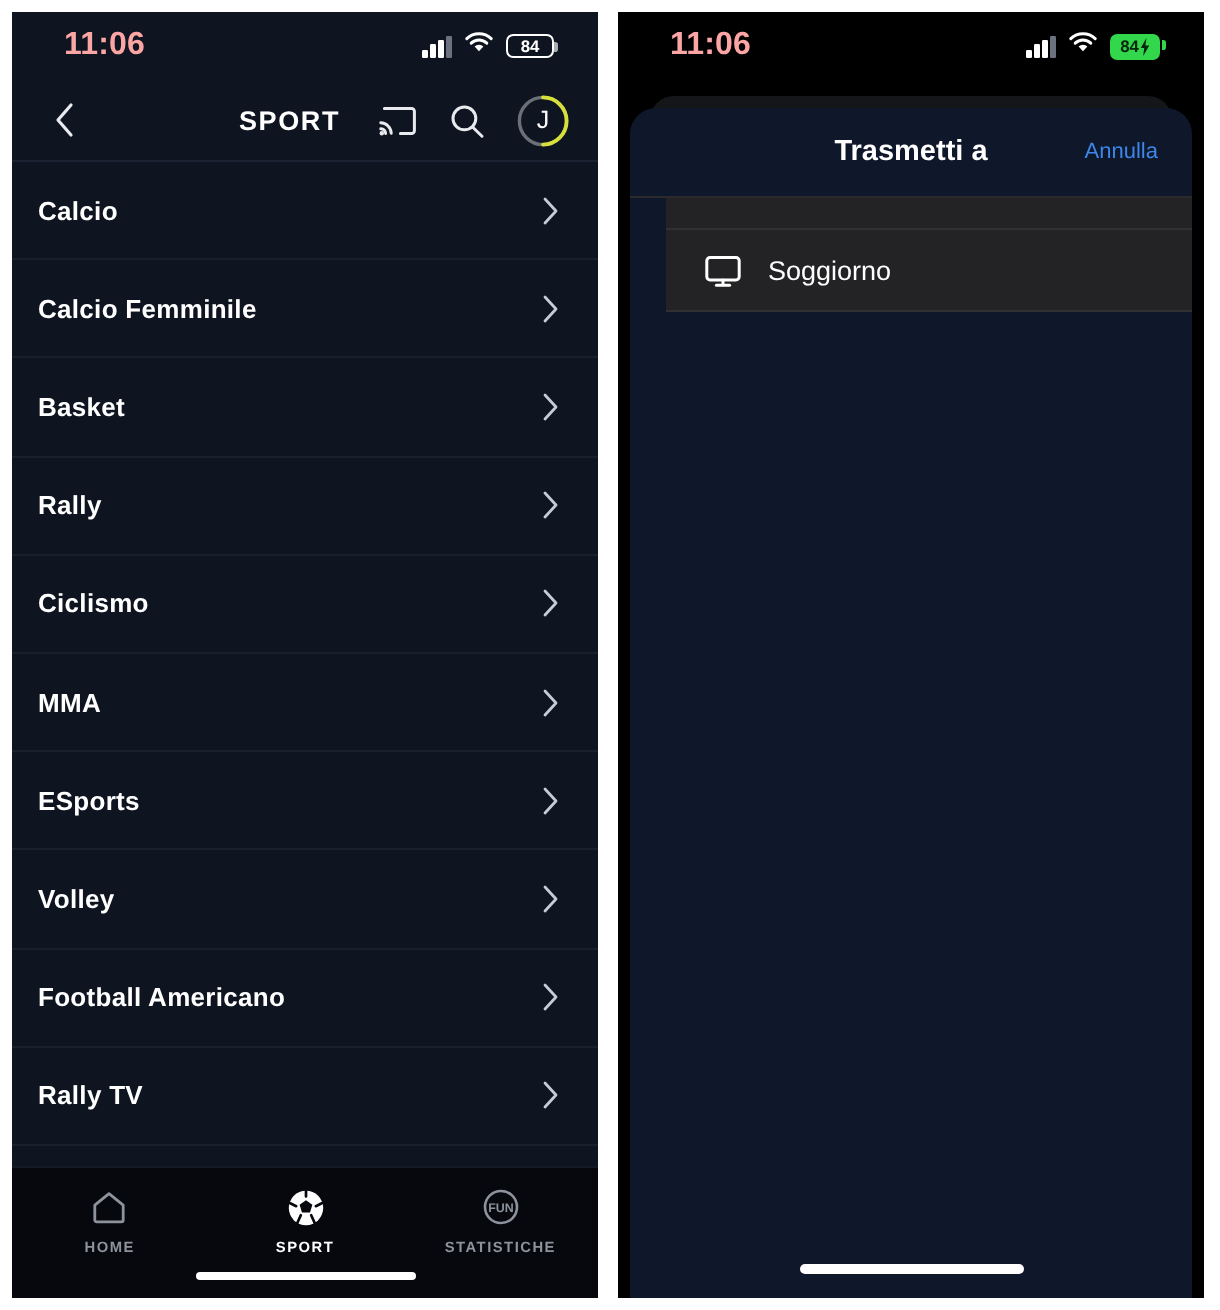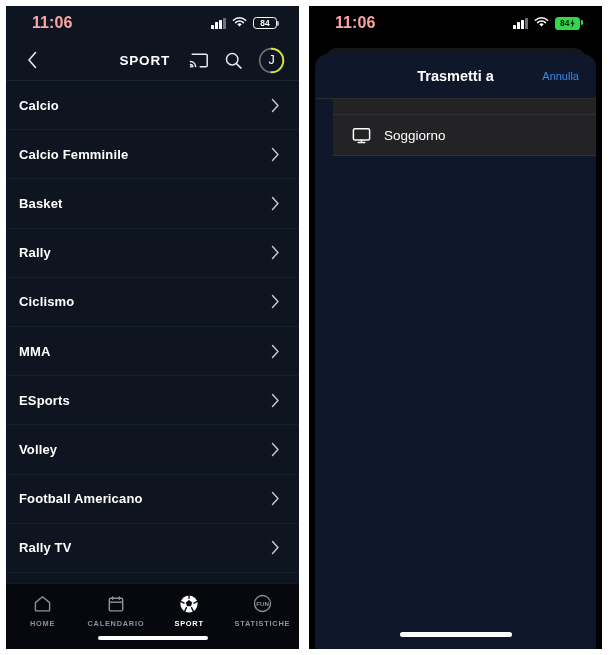--- a/index.html
+++ b/index.html
@@ -484,30 +484,20 @@
 
     <div class="tabbar">
       <div class="tab">
         <span class="tab-icon">
           <svg width="19" height="19" viewBox="0 0 19 19">
             <path d="M2.4 8.6 L9.5 2.8 L16.6 8.6 V16 a0.9 0.9 0 0 1 -0.9 0.9 H3.3 A0.9 0.9 0 0 1 2.4 16 Z" stroke="#8d929c" stroke-width="1.4" fill="none" stroke-linejoin="round"></path>
           </svg>
         </span>
         <span class="tab-label">HOME</span>
       </div>
-      <div class="tab">
-        <span class="tab-icon">
-          <svg width="18" height="18" viewBox="0 0 18 18">
-            <rect x="2.3" y="3.3" width="13.4" height="12.6" rx="1.4" stroke="#8d929c" stroke-width="1.4" fill="none"></rect>
-            <path d="M2.3 7.2 H15.7" stroke="#8d929c" stroke-width="1.4"></path>
-            <path d="M5.6 1.9 V4.3 M12.4 1.9 V4.3" stroke="#8d929c" stroke-width="1.4" stroke-linecap="round"></path>
-          </svg>
-        </span>
-        <span class="tab-label">CALENDARIO</span>
-      </div>
       <div class="tab active">
         <span class="tab-icon">
           <svg width="20" height="20" viewBox="0 0 20 20">
             <circle cx="10" cy="10" r="8.6" fill="#ffffff"></circle>
             <path d="M10 6.1 L13.2 8.4 L12 12.2 H8 L6.8 8.4 Z" fill="#06080d"></path>
             <path d="M10 1.4 V4.2 M2.1 7.6 L5.1 9.1 M17.9 7.6 L14.9 9.1 M5.6 17.6 L7.4 13.6 M14.4 17.6 L12.6 13.6" stroke="#06080d" stroke-width="1.35" stroke-linecap="round"></path>
           </svg>
         </span>
         <span class="tab-label">SPORT</span>
       </div>

